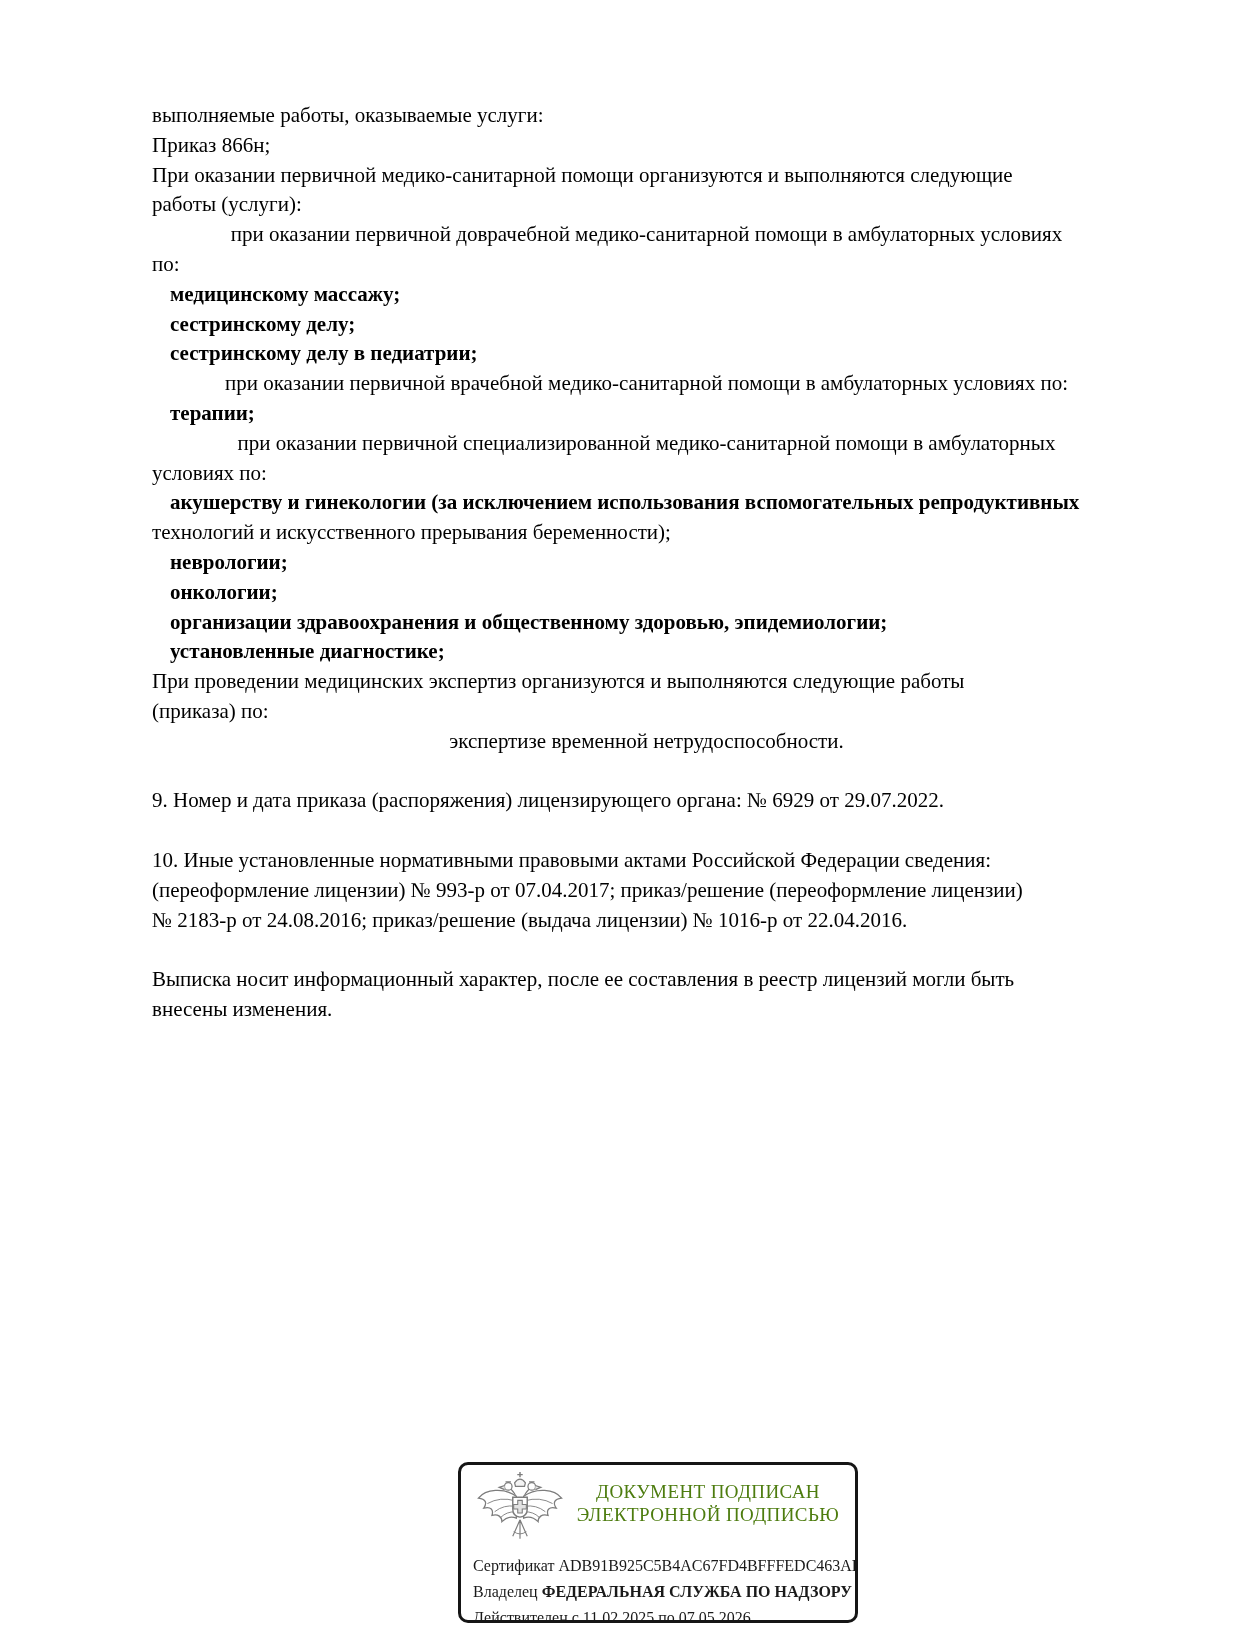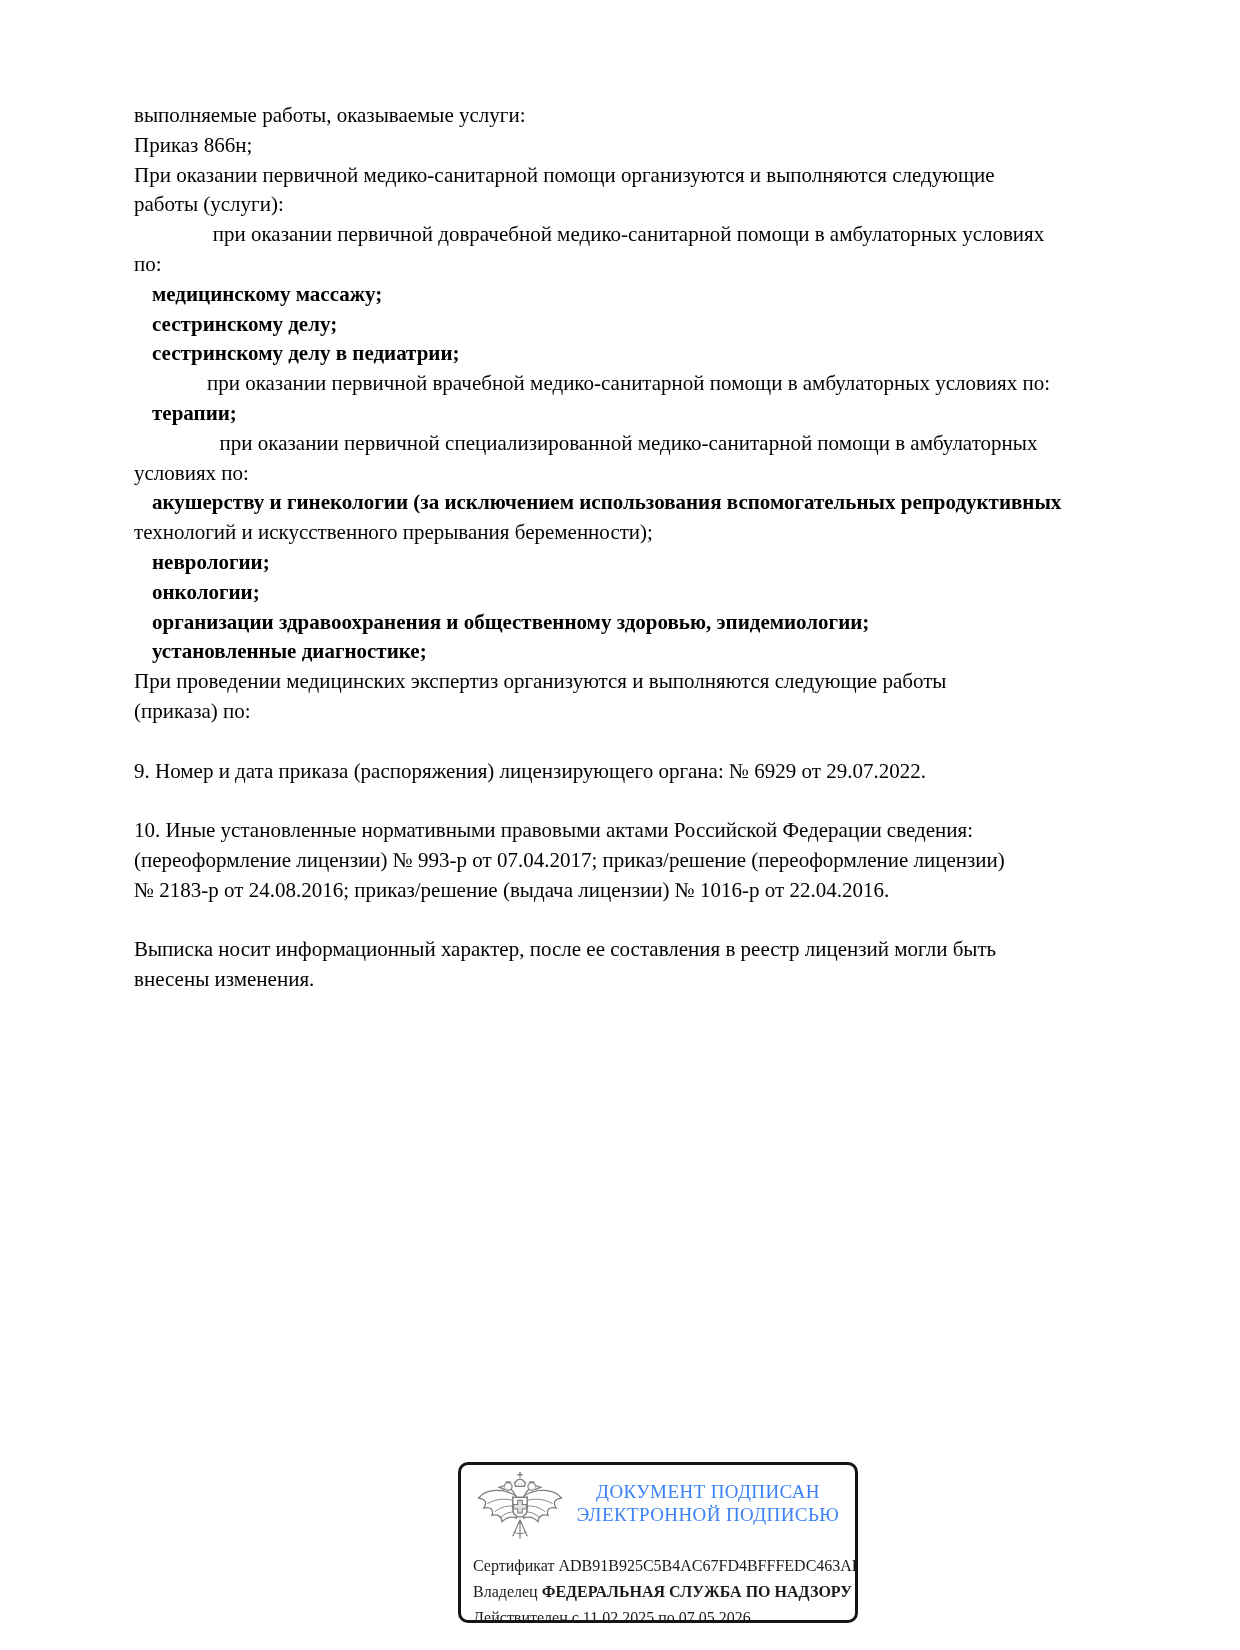--- a/index.html
+++ b/index.html
@@ -3,38 +3,38 @@
 <meta charset="utf-8">
 <style>
   html,body{margin:0;padding:0;}
   body{
     width:1240px;height:1650px;position:relative;
     background:#ffffff;color:#000000;
     font-family:"Liberation Serif", serif;
     overflow:hidden;
   }
   .doc-text{
-    position:absolute;left:134px;top:101px;width:980px;
+    position:absolute;left:152px;top:101px;width:980px;
     font-size:21px;line-height:29.8px;
   }
   .line{min-height:29.8px;white-space:pre;}
   .ind1{padding-left:9px;text-align:center;}
   .ind2{padding-left:18px;font-weight:bold;}
 
   
   .stamp{
     position:absolute;left:458px;top:1462px;width:400px;height:161px;
     border:3px solid #151515;border-radius:10px;background:#ffffff;
     box-sizing:border-box;overflow:hidden;
   }
   .stamp-emblem{position:absolute;left:13px;top:6px;width:92px;height:76px;}
   .stamp-header{
     position:absolute;left:108px;top:16px;width:278px;
     text-align:center;font-size:19px;line-height:22.5px;letter-spacing:0.4px;
-    color:#3b82f6;
+    color:#4d7c0f;
   }
   .stamp-lines{
     position:absolute;left:12px;top:88px;width:385px;
     font-size:16px;line-height:26px;color:#1a1a1a;
   }
   .stamp-line{white-space:nowrap;overflow:hidden;height:26px;}
   .owner-value{font-weight:bold;}
 </style>
 </head>
 <body>
@@ -54,20 +54,21 @@
   <div class="line ind1">при оказании первичной специализированной медико-санитарной помощи в амбулаторных</div>
   <div class="line ind0">условиях по:</div>
   <div class="line ind2">акушерству и гинекологии (за исключением использования вспомогательных репродуктивных</div>
   <div class="line ind0">технологий и искусственного прерывания беременности);</div>
   <div class="line ind2">неврологии;</div>
   <div class="line ind2">онкологии;</div>
   <div class="line ind2">организации здравоохранения и общественному здоровью, эпидемиологии;</div>
   <div class="line ind2">установленные диагностике;</div>
   <div class="line ind0">При проведении медицинских экспертиз организуются и выполняются следующие работы</div>
   <div class="line ind0">(приказа) по:</div>
+  <div class="line ind1">экспертизе временной нетрудоспособности.</div>
   <div class="line ind0"></div>
   <div class="line ind0">9. Номер и дата приказа (распоряжения) лицензирующего органа: № 6929 от 29.07.2022.</div>
   <div class="line ind0"></div>
   <div class="line ind0">10. Иные установленные нормативными правовыми актами Российской Федерации сведения:</div>
   <div class="line ind0">(переоформление лицензии) № 993-р от 07.04.2017; приказ/решение (переоформление лицензии)</div>
   <div class="line ind0">№ 2183-р от 24.08.2016; приказ/решение (выдача лицензии) № 1016-р от 22.04.2016.</div>
   <div class="line ind0"></div>
   <div class="line ind0">Выписка носит информационный характер, после ее составления в реестр лицензий могли быть</div>
   <div class="line ind0">внесены изменения.</div>
 </div>

